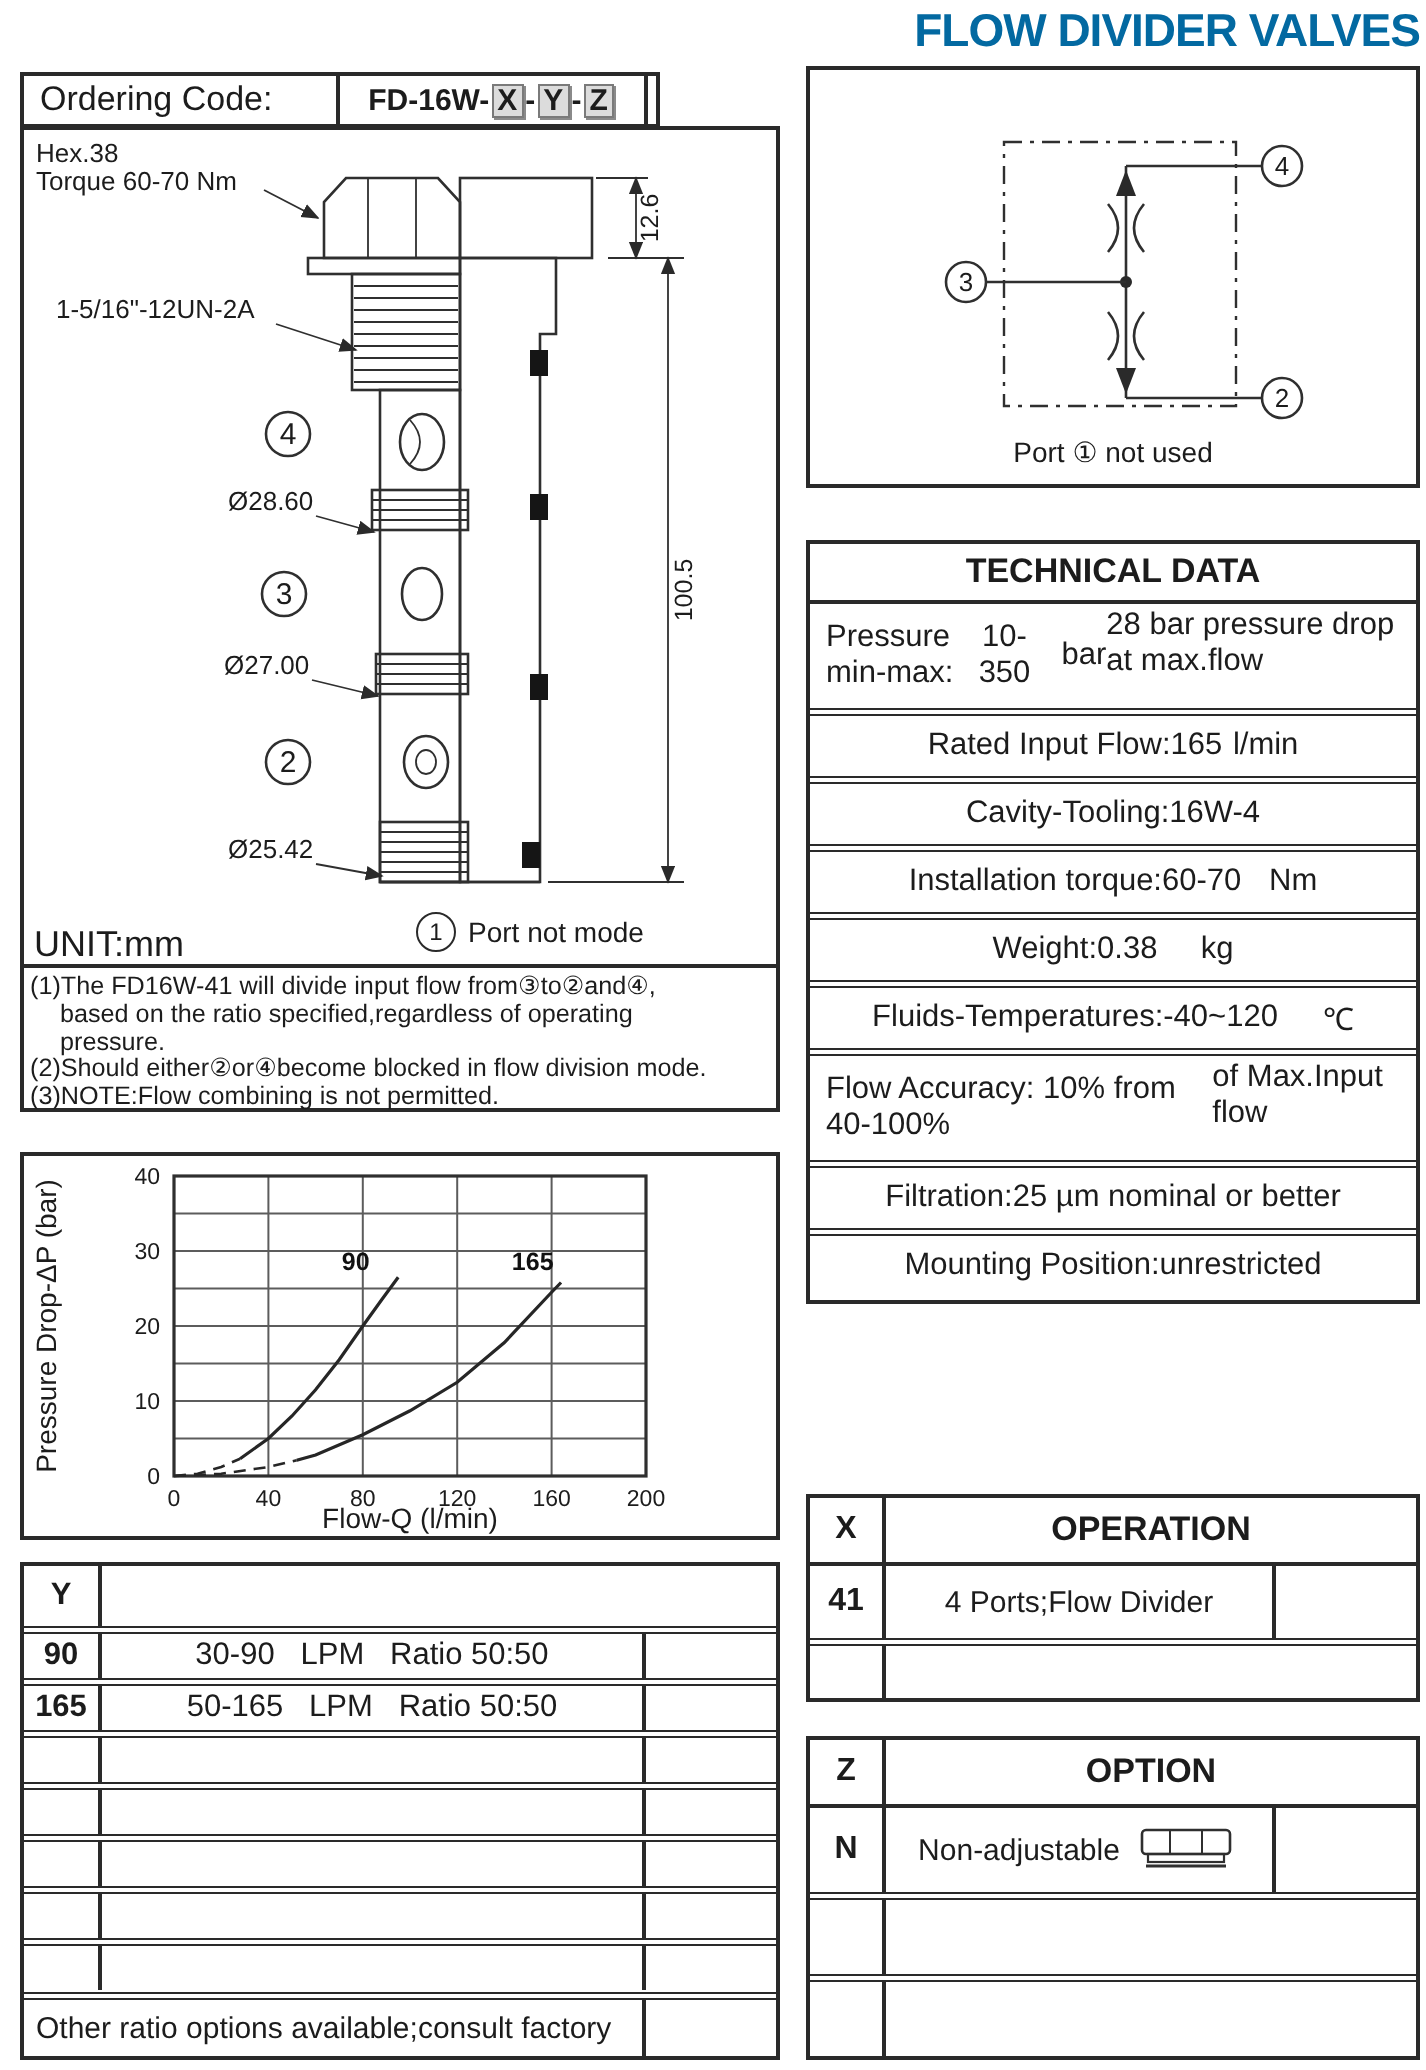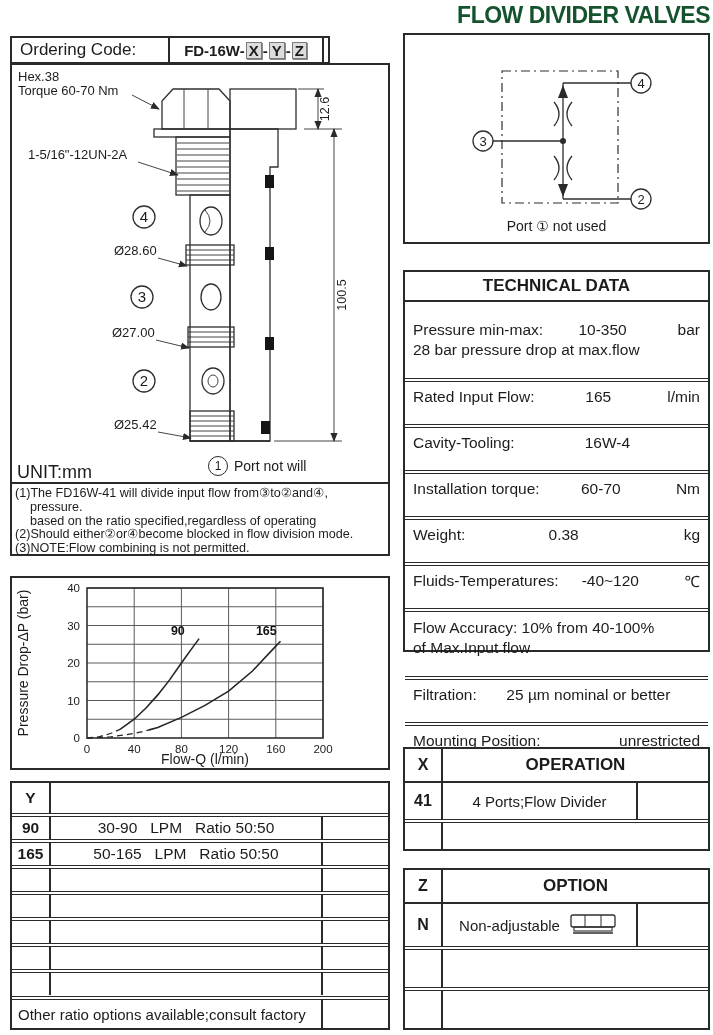--- a/index.html
+++ b/index.html
@@ -4,21 +4,21 @@
 <style>
   html,body{margin:0;padding:0;}
   body{
     width:713px;height:1035px;position:relative;background:#fff;
     font-family:"Liberation Sans",sans-serif;color:#1c1c1c;overflow:hidden;
   }
   .abs{position:absolute;}
   .box{position:absolute;border:2px solid #2a2a2a;box-sizing:border-box;background:#fff;}
 
   
-  #page-title{top:2px;right:3px;font-size:23px;font-weight:bold;letter-spacing:-0.5px;color:#14532d;}
+  #page-title{top:2px;right:3px;font-size:23px;font-weight:bold;letter-spacing:-0.5px;color:#0369a1;}
 
   
   #ordering{left:10px;top:36px;width:320px;height:28px;display:flex;align-items:stretch;}
   #ordering .oc-label{width:148px;border-right:2px solid #2a2a2a;display:flex;align-items:center;padding-left:8px;font-size:17px;}
   #ordering .oc-code{width:152px;border-right:2px solid #2a2a2a;display:flex;align-items:center;justify-content:center;font-size:15px;font-weight:bold;}
   #ordering .oc-extra{flex:1;}
   .cbox{display:inline-block;border:1px solid #7a7a7a;background:#dcdcdc;box-shadow:1px 1px 0 #8a8a8a;padding:0 2px;margin:0 1px;line-height:15px;}
 
   
   #drawing-box{left:10px;top:63px;width:380px;height:428px;}
@@ -48,23 +48,23 @@
   .axis-label{font-size:14px;fill:#1c1c1c;text-anchor:middle;}
 
   
   #schematic-box{left:403px;top:33px;width:307px;height:211px;}
   .sch-line{stroke:#2f2f2f;stroke-width:1.3;fill:none;}
   .sch-dash{stroke:#2f2f2f;stroke-width:1.2;fill:none;stroke-dasharray:9 4 2 4;}
   .sch-num{font-size:13px;fill:#1c1c1c;text-anchor:middle;}
   #schematic-caption{left:0;top:183px;width:100%;text-align:center;font-size:14px;}
 
   
-  #tech{left:403px;top:270px;width:307px;height:382px;display:flex;flex-direction:column;gap:12px;}
+  #tech{left:403px;top:270px;width:307px;height:382px;display:flex;flex-direction:column;}
   #tech .td-header{height:28px;border-bottom:2px solid #2a2a2a;display:flex;align-items:center;justify-content:center;font-weight:bold;font-size:17px;flex:none;}
-  .td-row{padding:0 8px;font-size:15.5px;flex:none;display:flex;flex-direction:column;justify-content:center;}
+  .td-row{padding:0 8px;font-size:15.5px;flex:none;display:flex;flex-direction:row;justify-content:center;}
   .td-row + .td-row{border-top:4px double #2a2a2a;}
   .td-row.h1{height:30px;}
   .td-row.h2{height:52px;}
   .td-line1{display:flex;align-items:center;}
   .td-val{flex:1;text-align:center;}
   .td-unit{min-width:38px;text-align:right;}
   .td-row.vc .td-unit{min-width:0;}
   .td-row.vr .td-val{text-align:right;}
   .td-line2{margin-top:2px;}
 
@@ -181,28 +181,28 @@
 
     <path class="dwg-thin" d="M286,24 H312 M292,64 H330 M262,376 H330"></path>
     <line class="dwg-thin" x1="306" y1="24" x2="306" y2="64" marker-start="url(#arr)" marker-end="url(#arr)"></line>
     <text class="dwg-dim" transform="translate(317,44) rotate(-90)">12.6</text>
     <line class="dwg-thin" x1="322" y1="64" x2="322" y2="376" marker-start="url(#arr)" marker-end="url(#arr)"></line>
     <text class="dwg-dim" transform="translate(334,230) rotate(-90)">100.5</text>
   </svg>
   <div id="unit-label" class="abs">UNIT:mm</div>
   <div id="port1-note" class="abs">
     <span class="circ1">1</span>
-    <span>Port not will</span>
+    <span>Port not mode</span>
   </div>
 </div>
 
 <div id="notes-box" class="box">
   <div>(1)The FD16W-41 will divide input flow from③to②and④,</div>
+  <div class="indent">based on the ratio specified,regardless of operating</div>
   <div class="indent">pressure.</div>
-  <div class="indent">based on the ratio specified,regardless of operating</div>
   <div>(2)Should either②or④become blocked in flow division mode.</div>
   <div>(3)NOTE:Flow combining is not permitted.</div>
 </div>
 
 <div id="chart-box" class="box">
   <svg id="chart-svg" width="376" height="190" viewBox="0 0 376 190">
     <g id="chart-g">
         <line x1="122.2" y1="10" x2="122.2" y2="160" class="grid"></line>
         <line x1="169.4" y1="10" x2="169.4" y2="160" class="grid"></line>
         <line x1="216.6" y1="10" x2="216.6" y2="160" class="grid"></line>

